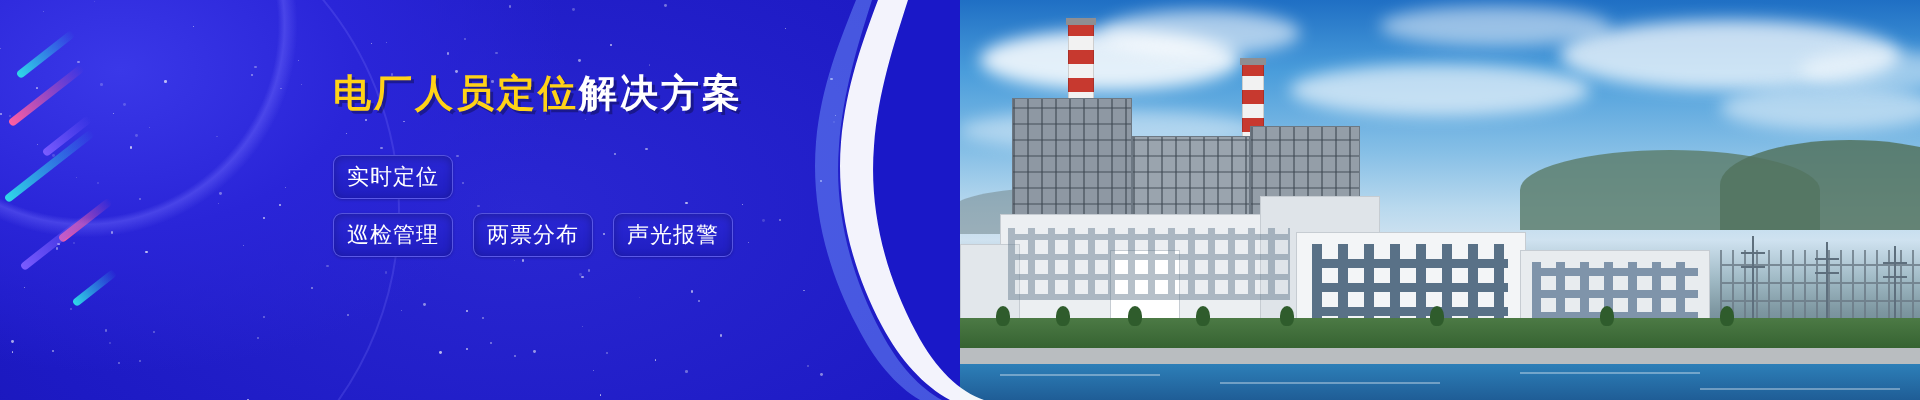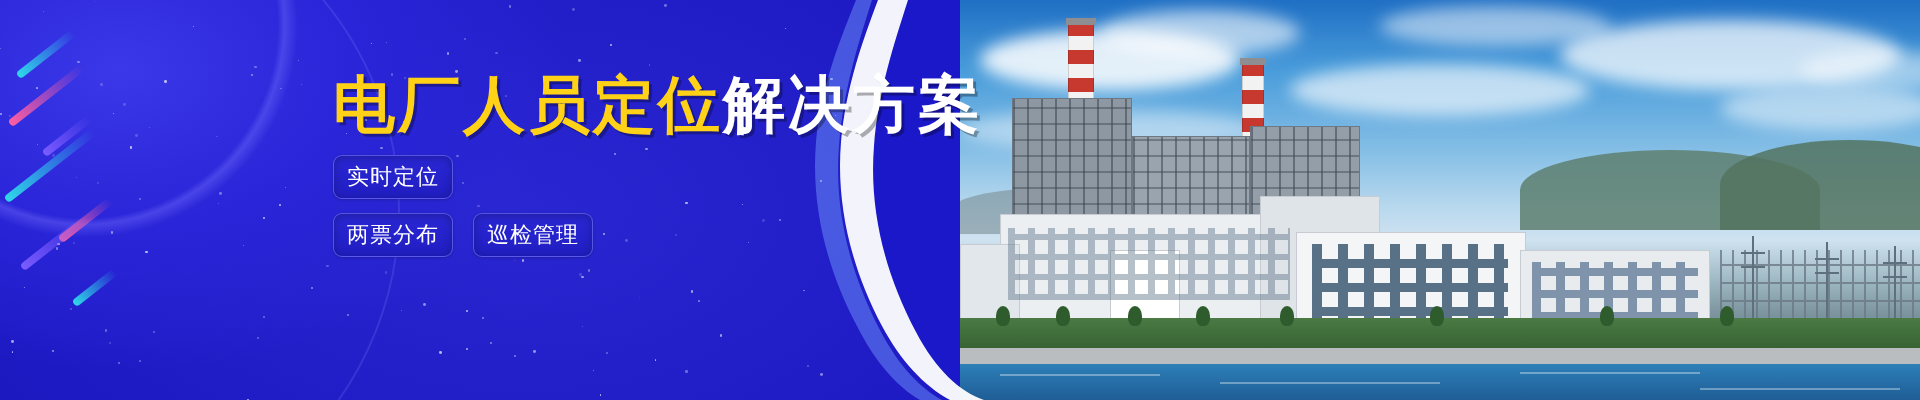--- a/index.html
+++ b/index.html
@@ -131,21 +131,21 @@
   
   .star { position:absolute; border-radius:50%; background:#ffffff; }
 
   
   .stripe { position:absolute; height:8px; border-radius:6px; transform:rotate(-38deg); transform-origin:left center; }
 
   
   .content { position:absolute; left:0; top:0; width:960px; height:400px; }
   .title {
     position:absolute; left:333px; top:74px; white-space:nowrap;
-    font-size:62px; font-weight:bold; letter-spacing:3px; line-height:1;
+    font-size:38px; font-weight:bold; letter-spacing:3px; line-height:1;
   }
   .title .hl { color:#ffd217; text-shadow:3px 3px 0 rgba(0,0,0,.30); }
   .title .wt { color:#ffffff; text-shadow:3px 3px 0 rgba(0,0,0,.30); }
 
   .tagrows { position:absolute; left:333px; top:155px; }
   .tagrow { display:flex; gap:20px; margin-bottom:14px; }
   .tag {
     width:120px; height:44px; border-radius:9px;
     background:linear-gradient(180deg,#2a27d6 0%,#201ec0 100%);
     border:1px solid rgba(150,150,255,.45);
@@ -369,19 +369,20 @@
   <div class="content">
     <div class="title">
       <span class="hl">电厂人员定位</span><span class="wt">解决方案</span>
     </div>
 
     <div class="tagrows">
       <div class="tagrow">
         <div class="tag">实时定位</div>
       </div>
       <div class="tagrow">
+        <div class="tag">巡检管理</div>
         <div class="tag">两票分布</div>
-        <div class="tag">巡检管理</div>
+        <div class="tag">声光报警</div>
       </div>
     </div>
   </div>
 
 </div>
 
 </body></html>

